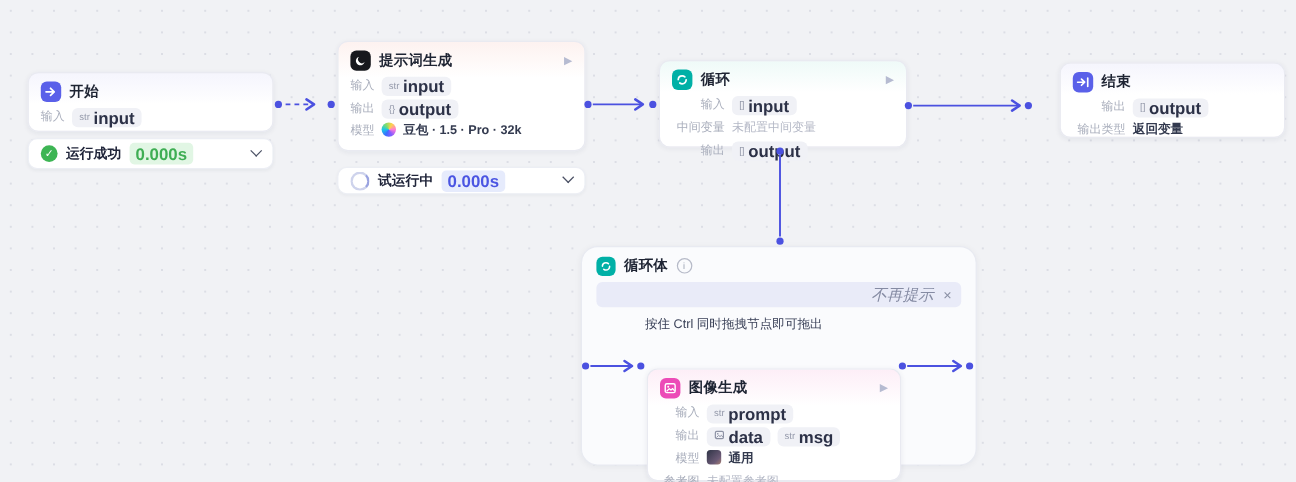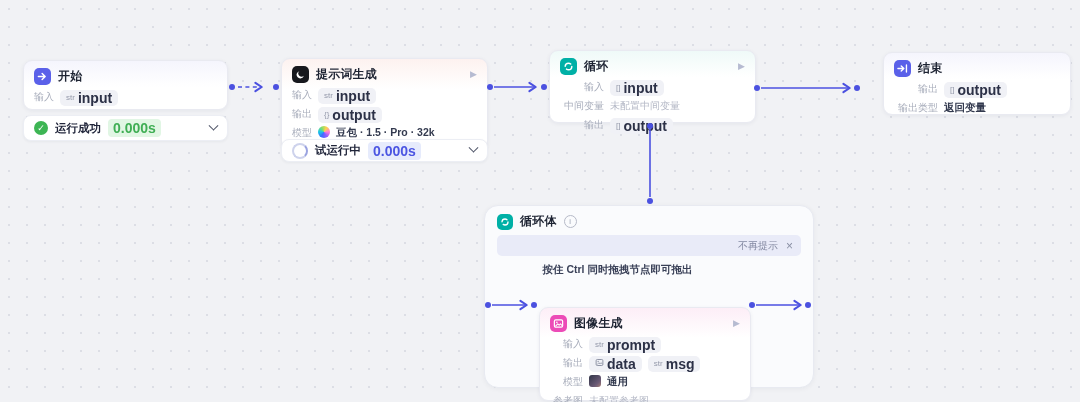--- a/index.html
+++ b/index.html
@@ -75,22 +75,22 @@
   }
   .lb-head{display:flex;align-items:center;gap:7px;padding:7px 12px 3px;}
   .info-circle{
     width:11px;height:11px;border-radius:50%;border:1px solid #b6bac8;color:#9aa0b2;
     font-size:7.5px;line-height:11px;text-align:center;font-style:normal;flex:0 0 auto;
   }
   .lb-banner{
     margin:2px 12px 0;height:21px;background:#e9ebf8;border-radius:5px;
     display:flex;align-items:center;padding:0 8px;gap:8px;
   }
-  .lb-banner-text{flex:1;text-align:center;font-size:10.5px;color:#3a4158;font-weight:700;margin-top:48px;}
-  .lb-dismiss{font-size:10px;color:#858ba3;}
+  .lb-banner-text{flex:1;text-align:center;font-size:10.5px;color:#3a4158;font-weight:400;margin-top:48px;}
+  .lb-dismiss{font-size:13px;color:#858ba3;font-style:italic;}
   .lb-close{font-size:12px;color:#8a90a4;line-height:1;}
   
   svg.edges{position:absolute;left:0;top:0;z-index:5;pointer-events:none;}
   
   .tint-pink{background:linear-gradient(180deg,#fdf2f0,#ffffff 30px);}
   .tint-teal{background:linear-gradient(180deg,#effaf8,#ffffff 26px);}
   .tint-indigo{background:linear-gradient(180deg,#f5f5fd,#ffffff 26px);}
   .tint-magenta{background:linear-gradient(180deg,#fdeef7,#ffffff 30px);margin-top:44px;}
 </style>
 </head>
@@ -118,21 +118,21 @@
 
   <div class="status-card" style="left:23px;top:115px;width:205px;height:26px;">
     <span class="check-circle">
         <span>✓</span>
       </span>
     <span class="status-text">运行成功</span>
     <span class="time-badge time-green">0.000s</span>
     <span class="chev"></span>
   </div>
 
-  <div class="node tint-pink" style="left:281px;top:58px;width:207px;height:92px;">
+  <div class="node tint-pink" style="left:281px;top:34px;width:207px;height:92px;">
     <div class="nhead">
       <span class="nicon" style="background:#17181d">
         <svg width="11" height="11" viewBox="0 0 12 12">
             <path d="M9.6 7.3A4 4 0 1 1 4.7 2.4a3.2 3.2 0 0 0 4.9 4.9z" fill="#fff"></path>
           </svg>
       </span>
       <span class="ntitle">提示词生成</span>
       <span class="play"><span>▶</span></span>
     </div>
     <div class="nrow">

